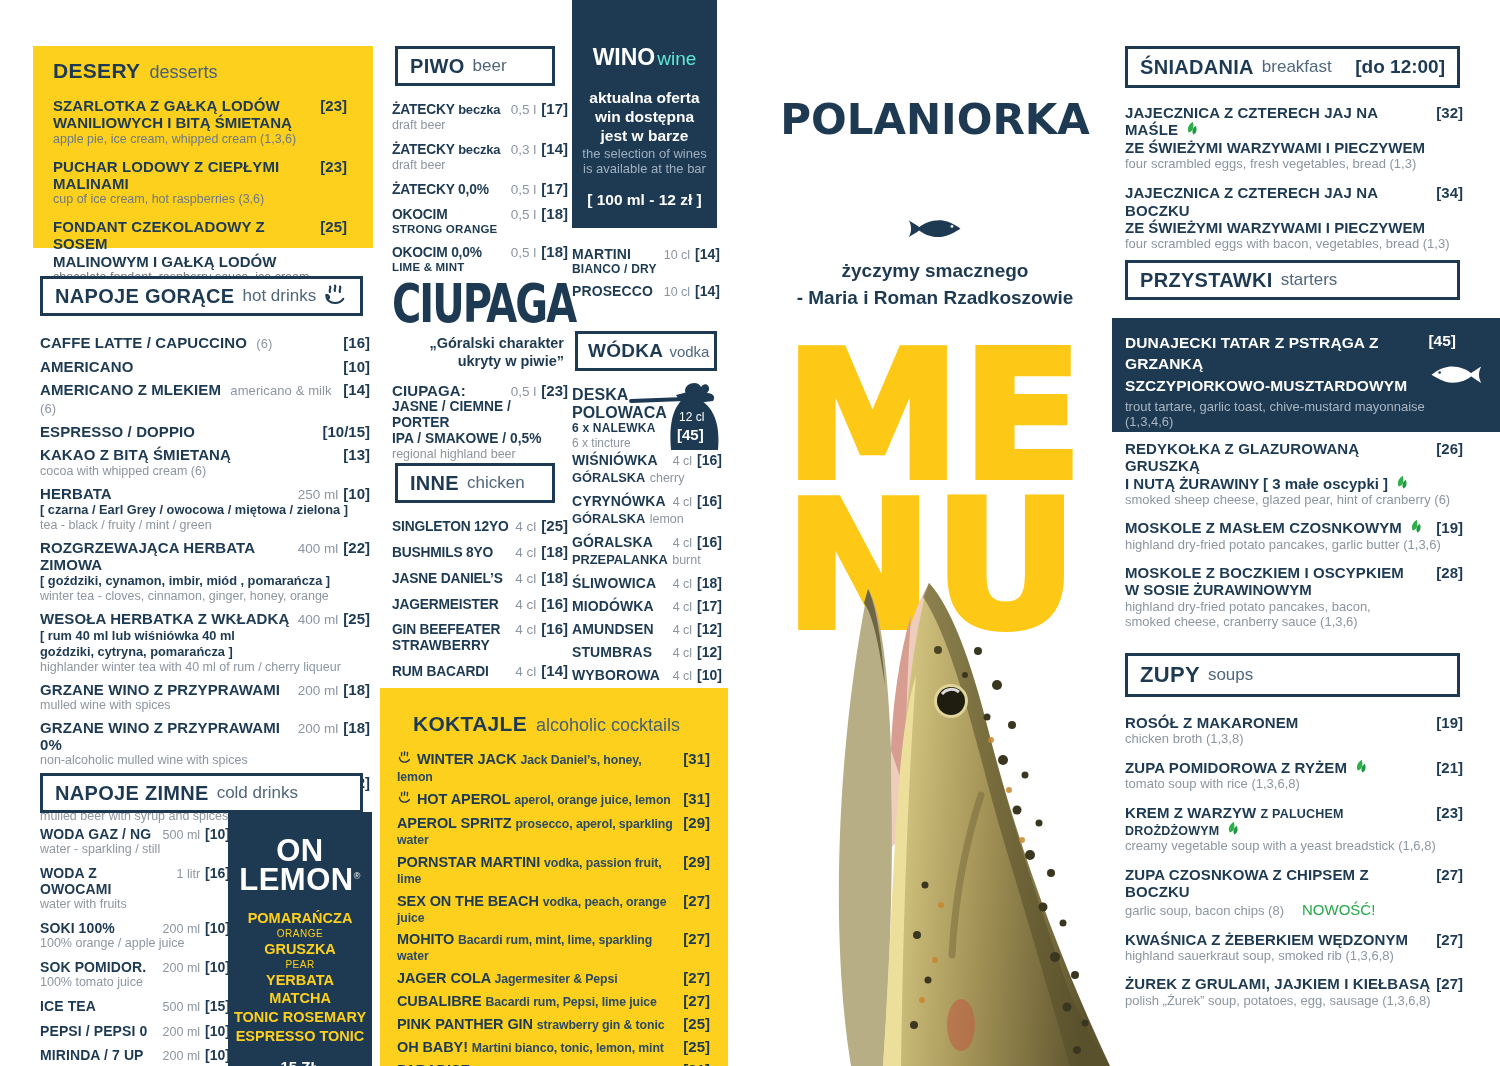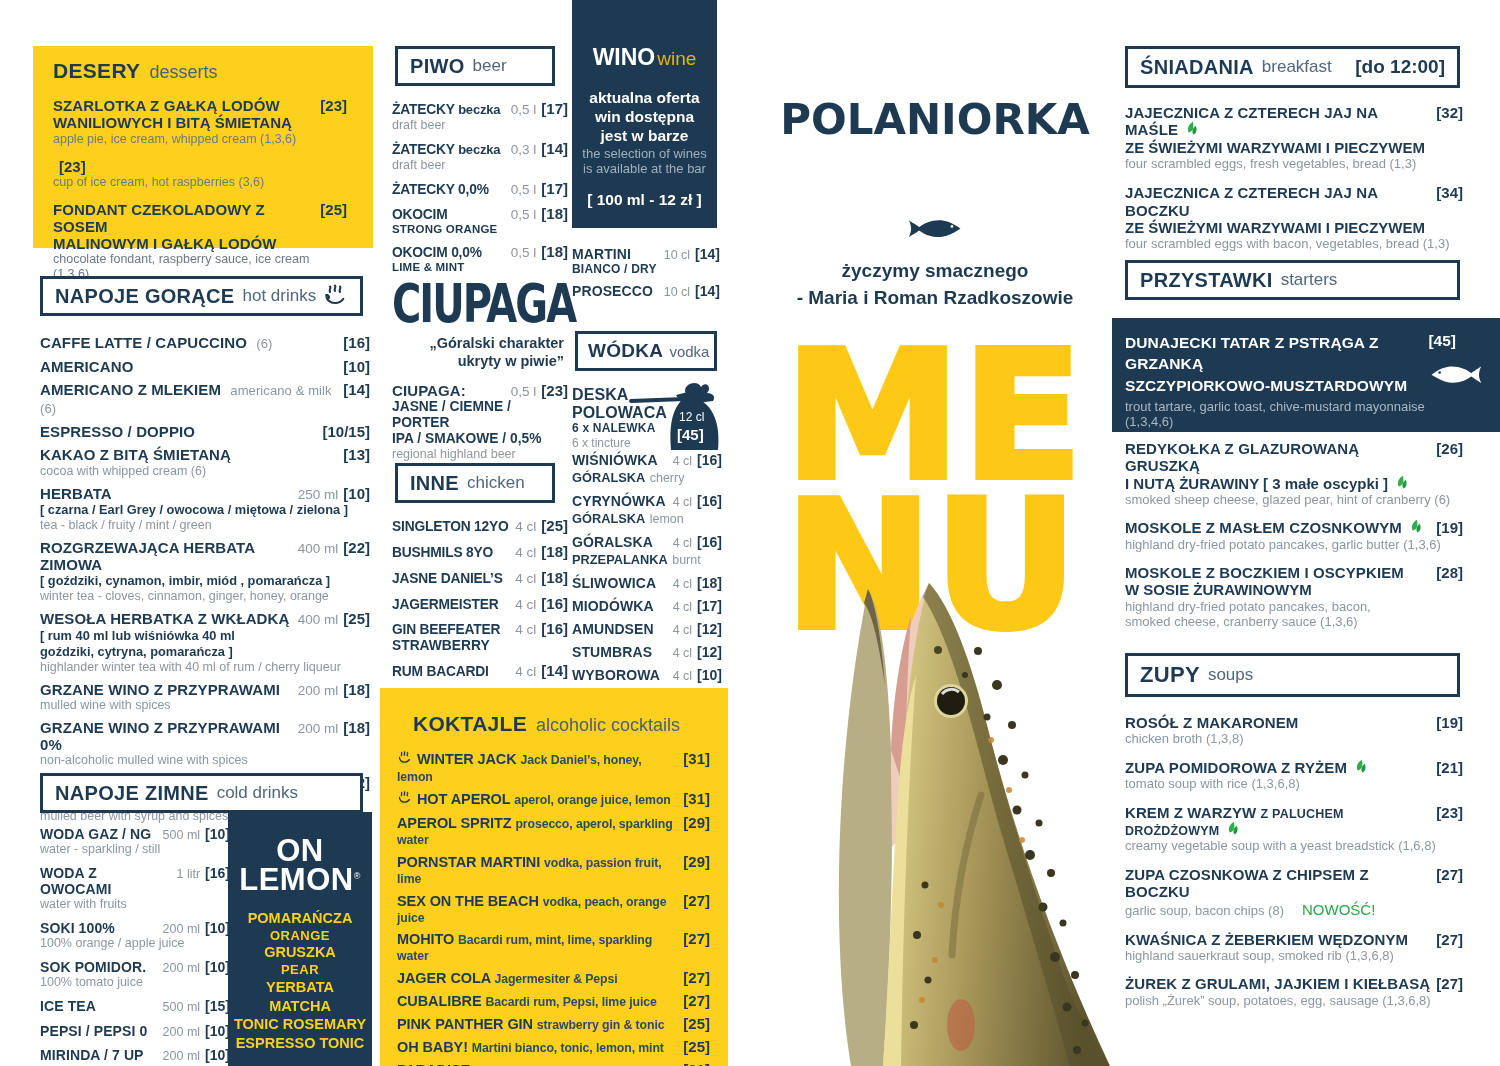--- a/index.html
+++ b/index.html
@@ -45,42 +45,42 @@
 #cold-list{left:40px;top:826px;width:190px}
 #cold-list .nm{font-size:14px}
 #cold-list .sz{font-size:12.5px}
 #cold-list .pr{font-size:14px}
 #cold-list .it{margin-bottom:8px}
 #onlemon{left:228px;top:812px;width:144px;height:254px;text-align:center;padding-top:24px}
 .ol-brand{color:#fff;font-weight:800;font-size:31px;line-height:.95;letter-spacing:.5px}
 .ol-reg{font-size:9px;vertical-align:super;color:#fff;font-weight:400}
 .ol-flavors{margin-top:14px}
 .ol-pl{color:var(--yellow);font-weight:800;font-size:14.5px;line-height:1.3}
-.ol-en{color:var(--yellow);font-weight:700;font-size:13px;line-height:1.2;letter-spacing:.5px}
+.ol-en{color:var(--yellow);font-weight:400;font-size:10px;line-height:1.2;letter-spacing:.5px}
 .ol-price{color:#fff;font-weight:800;font-size:15px;margin-top:12px}
 #beer-box{left:395px;top:46px;width:160px}
 #beer-list{left:392px;top:100px;width:176px}
 #beer-list .nm,#others-list .nm{font-size:13.8px;letter-spacing:-.2px}
 #beer-list .nm2s{font-size:11.5px}
 #ciupaga-logo{left:392px;top:272px;width:172px;text-align:center}
 .ciu-word{font-weight:800;font-size:40px;letter-spacing:-2px;color:var(--navy);
   transform:scaleY(1.35);transform-origin:top center;font-family:"DejaVu Sans",sans-serif}
 .ciu-slogan{font-weight:800;font-size:14.5px;line-height:1.25;color:var(--navy);text-align:right;margin-top:16px}
 #ciupaga-item{left:392px;top:382px;width:176px}
 #inne-box{left:395px;top:463px;width:160px}
 #others-list{left:392px;top:517px;width:176px}
 #others-list .it{margin-bottom:8px}
 #cocktails-panel{left:380px;top:688px;width:348px;height:378px;padding:24px 18px 0 17px}
 #cocktails-panel .it{margin-bottom:5px}
 .cnm{flex:1 1 auto;min-width:0;font-weight:800;color:var(--navy);font-size:14.5px;line-height:1.1;letter-spacing:-.1px}
 .cds{font-weight:600;font-size:12.3px;color:#2c4a63;letter-spacing:-.1px}
 .hot-ic{display:inline-block;width:15px;margin-right:5px;vertical-align:-1px}
 #wine-panel{left:572px;top:0;width:145px;height:228px;text-align:center;padding-top:44px;color:#fff}
 .wt{font-size:23px;font-weight:800;color:#fff}
-.ws{font-size:19px;color:#eab308;margin-left:2px;font-weight:400}
+.ws{font-size:19px;color:#5eead4;margin-left:2px;font-weight:400}
 .wb{font-weight:800;font-size:15.5px;line-height:1.22;color:#fff;margin-top:18px}
 .wg{color:#9fb0bf;font-size:13px;line-height:1.18}
 .wpl{font-weight:800;font-size:15.5px;margin-top:15px;color:#fff}
 #wine-list{left:572px;top:246px;width:148px}
 #wine-list .nm,#vodka-list .nm,#deska .nm{font-size:14px}
 #wine-list .sz,#vodka-list .sz{font-size:12.5px}
 #wine-list .pr,#vodka-list .pr{font-size:14px}
 #vodka-box{left:575px;top:331px;width:142px;padding:0 10px}
 #vodka-box .t{font-size:19px}
 #vodka-box .s{font-size:15px;margin-left:6px}
@@ -136,20 +136,21 @@
           <span class="nm">SZARLOTKA Z GAŁKĄ LODÓW</span>
           <span class="grp">
             <span class="pr">[23]</span>
           </span>
         </div>
       <div class="nm2">WANILIOWYCH I BITĄ ŚMIETANĄ</div>
       <div class="ds">apple pie, ice cream, whipped cream (1,3,6)</div>
     </div>
     <div class="it">
       <div class="r1">
+          <span class="nm">PUCHAR LODOWY Z CIEPŁYMI MALINAMI</span>
           <span class="grp">
             <span class="pr">[23]</span>
           </span>
         </div>
       <div class="ds">cup of ice cream, hot raspberries (3,6)</div>
     </div>
     <div class="it">
       <div class="r1">
           <span class="nm">FONDANT CZEKOLADOWY Z SOSEM</span>
           <span class="grp">

